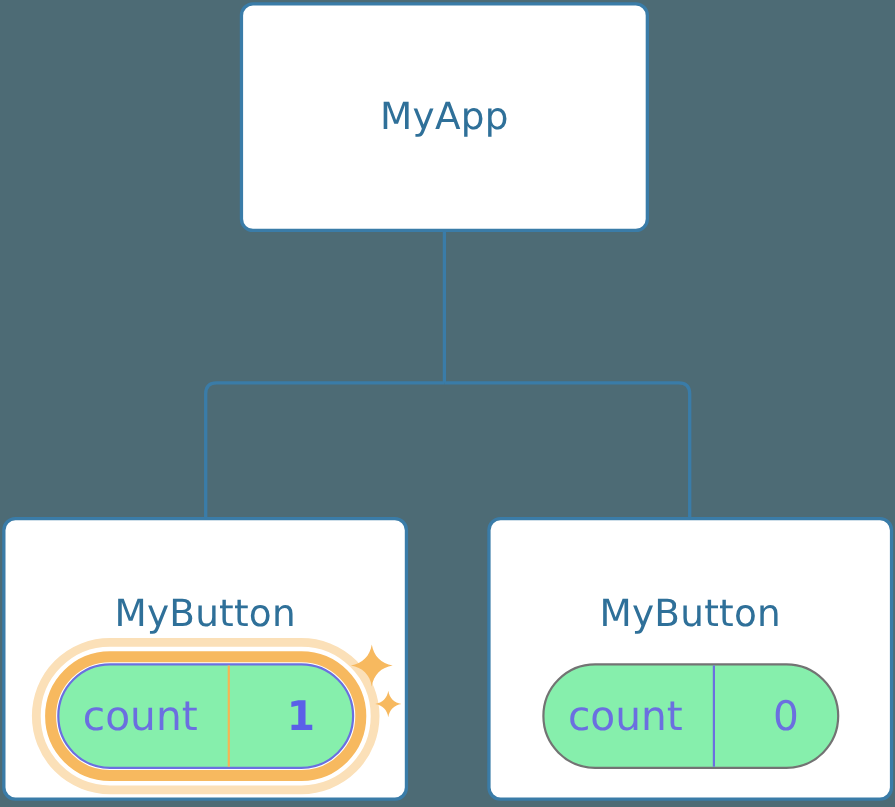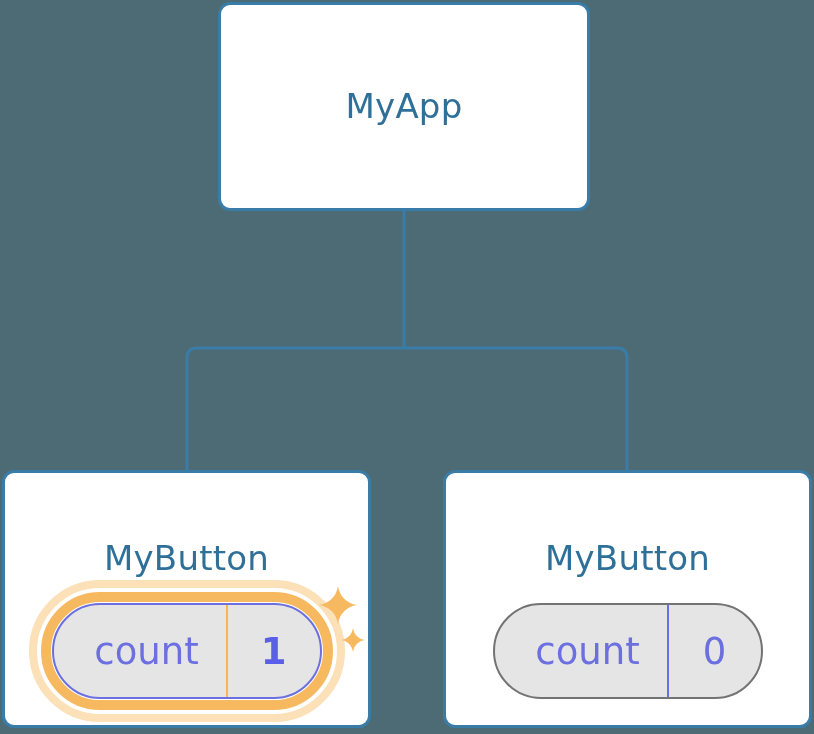--- a/index.html
+++ b/index.html
@@ -92,24 +92,25 @@
     justify-content: center;
   }
 
   .pill {
     position: relative;
     box-sizing: border-box;
     width: 270px;
     height: 96px;
     border-radius: 48px;
     border: 2px solid #737373;
-    background: #e5e5e5;
+    background: #86efac;
     display: flex;
     align-items: stretch;
     z-index: 2;
+    gap: 19px;
   }
 
   .pill-cell {
     display: flex;
     align-items: center;
     justify-content: center;
     color: #6b6fe0;
     font-size: 37px;
     line-height: 1;
     white-space: nowrap;

